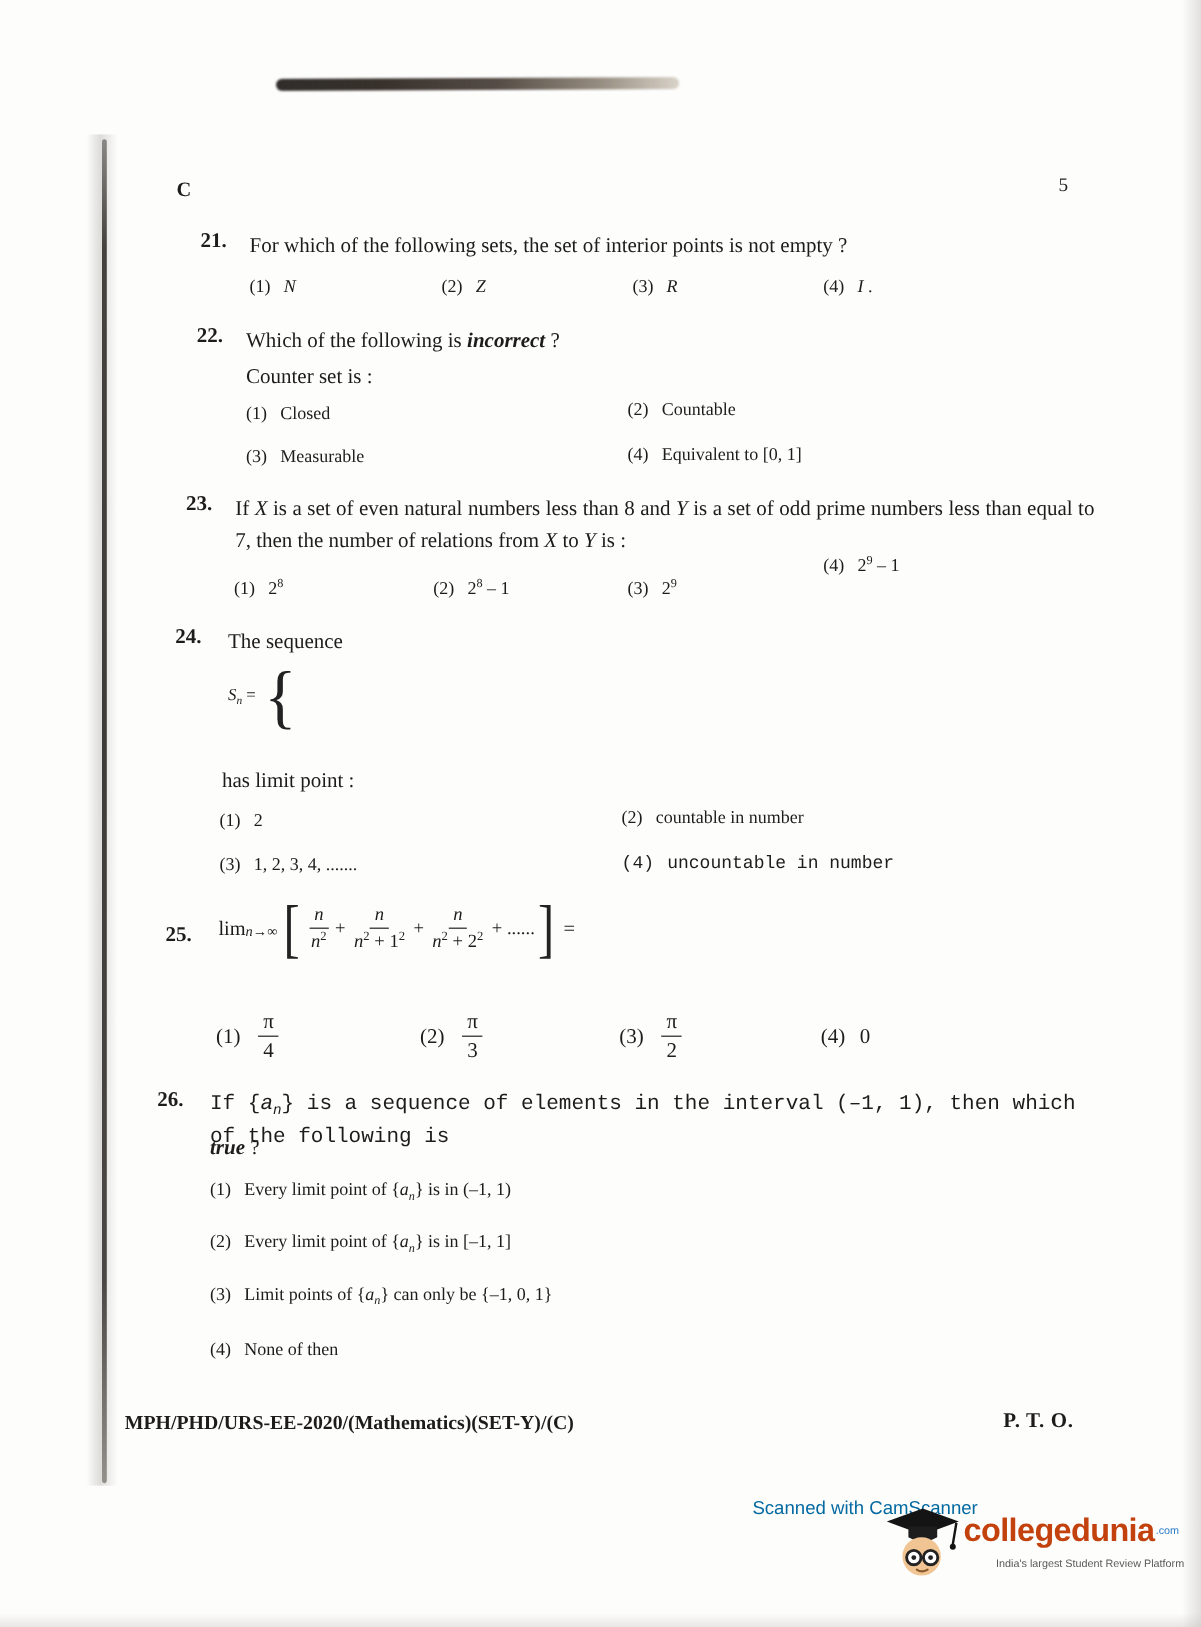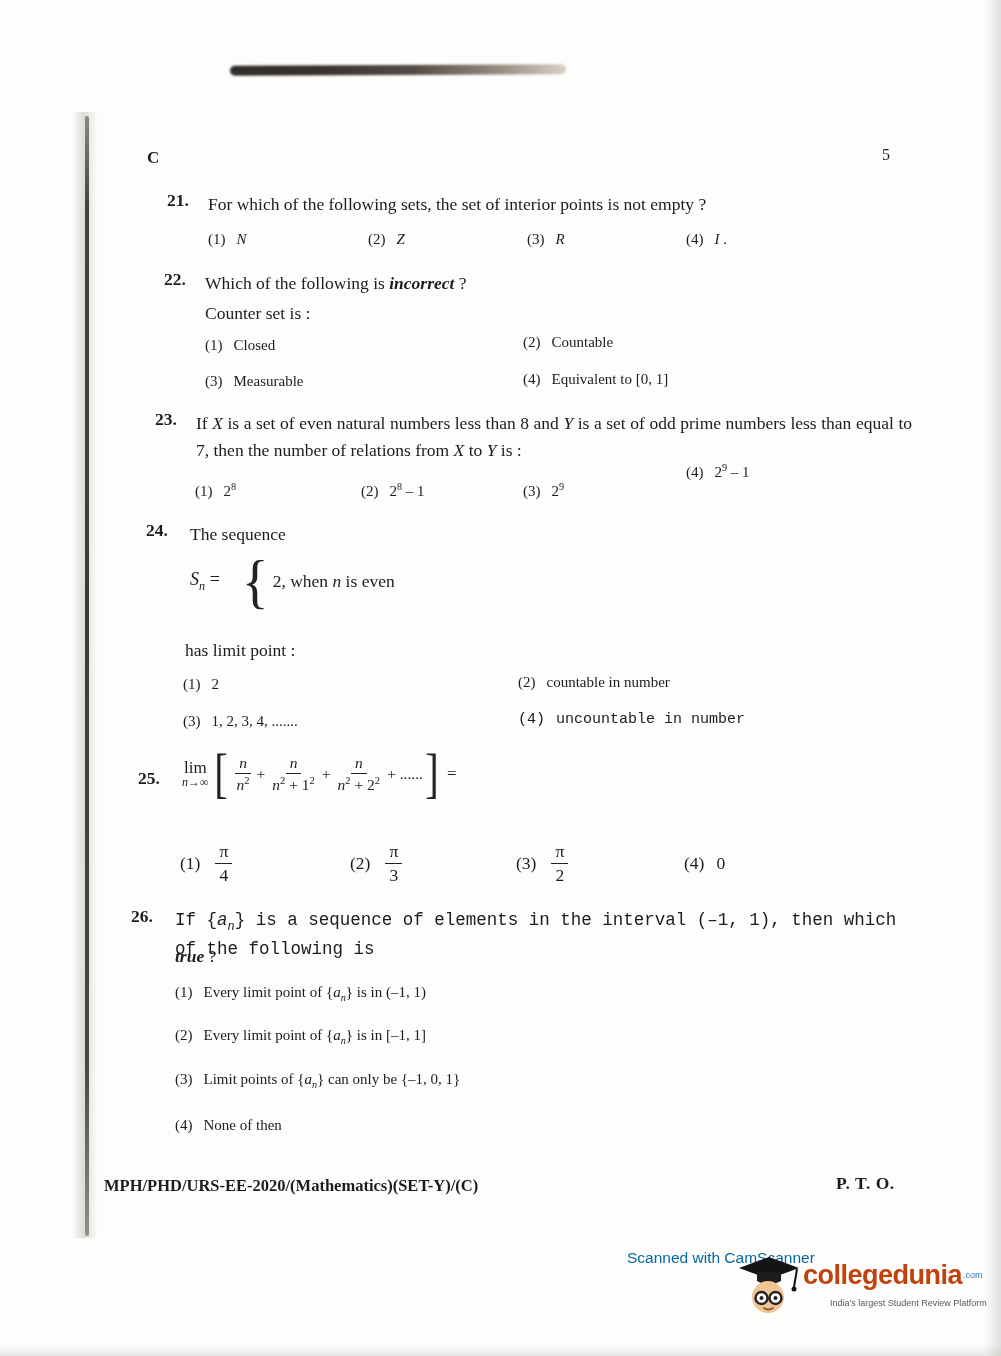--- a/index.html
+++ b/index.html
@@ -15,25 +15,25 @@
   .qnum { font-weight:bold; font-size:17.5px; }
   .qtext { font-size:17.5px; line-height:1.55; }
   .opt { font-size:15px; white-space:nowrap; }
   .opt-label { margin-right:11px; }
   sup { font-size:68%; }
   sub { font-size:68%; }
   .frac { display:inline-flex; flex-direction:column; align-items:center; vertical-align:middle; margin:0 3px; }
   .frac .num { padding:0 4px 1px 4px; border-bottom:1.4px solid #222; line-height:1.15; text-align:center; }
   .frac .den { padding:1px 4px 0 4px; line-height:1.15; text-align:center; }
   .expr { display:flex; align-items:center; font-size:15.5px; }
-  .limwrap { display:inline-flex; flex-direction:column; align-items:center; margin-right:3px; font-size:17px; }
+  .limwrap { display:inline-flex; flex-direction:row; align-items:flex-end; margin-right:3px; font-size:17px; }
   .limsub { font-size:12px; margin-top:-3px; }
   .bigbr { font-size:54px; font-weight:300; line-height:0.9; transform:scaleX(0.75); font-family:"Liberation Serif",serif; color:#222; }
   .cases { display:flex; align-items:center; font-size:17.5px; }
-  .cases-lhs { margin-right:22px; font-size:18px; }
+  .cases-lhs { margin-right:7px; font-size:14px; }
   .brace { font-size:56px; font-weight:300; line-height:0.9; transform:scaleY(1.05); margin-right:4px; color:#222; }
   .cases-body div { line-height:1.65; }
   .optfrac { display:flex; align-items:center; height:50px; font-size:17.5px; }
   .optfrac .opt-label { margin-right:12px; }
   
   .top-smudge {
     left:230px; top:65px; width:336px; height:10px;
     background:linear-gradient(90deg, rgba(25,22,20,0.9) 0%, rgba(45,38,32,0.95) 25%, rgba(55,45,38,0.85) 55%, rgba(95,80,62,0.65) 80%, rgba(150,130,105,0.35) 100%);
     border-radius:5px; filter:blur(0.8px); transform:rotate(-0.25deg);
   }
@@ -91,21 +91,20 @@
 <span class="abs opt" style="left:361px; top:481px;"><span class="opt-label">(2)</span><span>2<sup>8</sup> – 1</span></span>
 <span class="abs opt" style="left:523px; top:481px;"><span class="opt-label">(3)</span><span>2<sup>9</sup></span></span>
 <span class="abs opt" style="left:686px; top:462px;font-family:Liberation Serif, serif;"><span class="opt-label">(4)</span><span>2<sup>9</sup> – 1</span></span>
 
 <div class="abs qnum" style="left:146px; top:520px;">24.</div>
 <div class="abs qtext" style="left:190px; top:521px;">The sequence</div>
 <div class="abs cases" style="left:190px; top:556px;">
   <span class="cases-lhs"><i>S<sub>n</sub></i> =</span>
   <span class="brace">{</span>
   <div class="cases-body">
-    <div>2, when <i>n</i> is even</div>
   </div>
 </div>
 <div class="abs qtext" style="left:185px; top:637px;">has limit point :</div>
 <span class="abs opt" style="left:183px; top:676px;"><span class="opt-label">(1)</span><span>2</span></span>
 <span class="abs opt" style="left:518px; top:674px;"><span class="opt-label">(2)</span><span>countable in number</span></span>
 <span class="abs opt" style="left:183px; top:713px;"><span class="opt-label">(3)</span><span>1, 2, 3, 4, .......</span></span>
 <span class="abs opt" style="left:518px; top:711px;font-family:Liberation Mono, monospace;"><span class="opt-label">(4)</span><span>uncountable in number</span></span>
 
 <div class="abs qnum" style="left:138px; top:768px;">25.</div>
 <div class="abs expr" style="left:182px; top:750px;">

